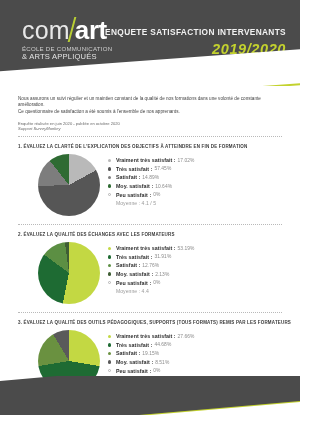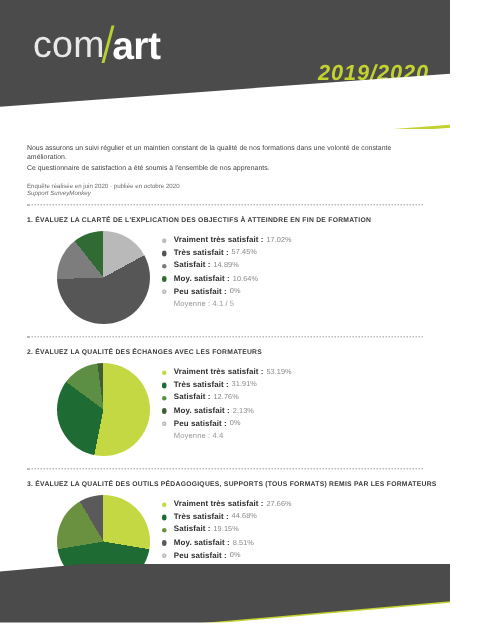--- a/index.html
+++ b/index.html
@@ -300,22 +300,27 @@
 <body>
 
 <div id="page">
 
   <div class="header">
 
     <div class="logo-wrap">
       <div class="logo-main">
         <span class="logo-com">com</span><span class="logo-slash"></span><span class="logo-art">art</span>
       </div>
+      <div class="logo-sub">
+        <div>ÉCOLE DE COMMUNICATION</div>
+        <div class="line2">&amp; ARTS APPLIQUÉS</div>
+      </div>
     </div>
 
+    <div class="header-title">ENQUETE SATISFACTION INTERVENANTS</div>
     <div class="header-year">2019/2020</div>
 
     <div class="header-diagonal"></div>
     <div class="header-accent"></div>
   </div>
 
   <div class="sheet">
 
     <div class="intro">
       <p>Nous assurons un suivi régulier et un maintien constant  de la qualité de nos formations dans une volonté de constante amélioration.</p>

